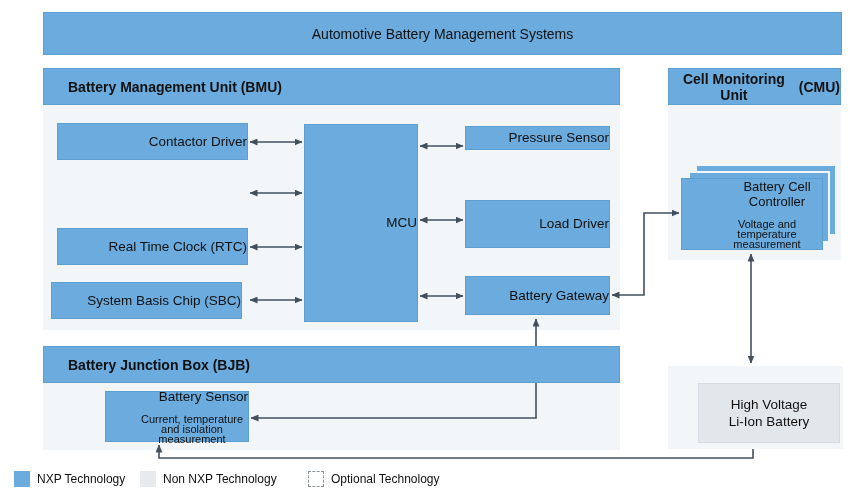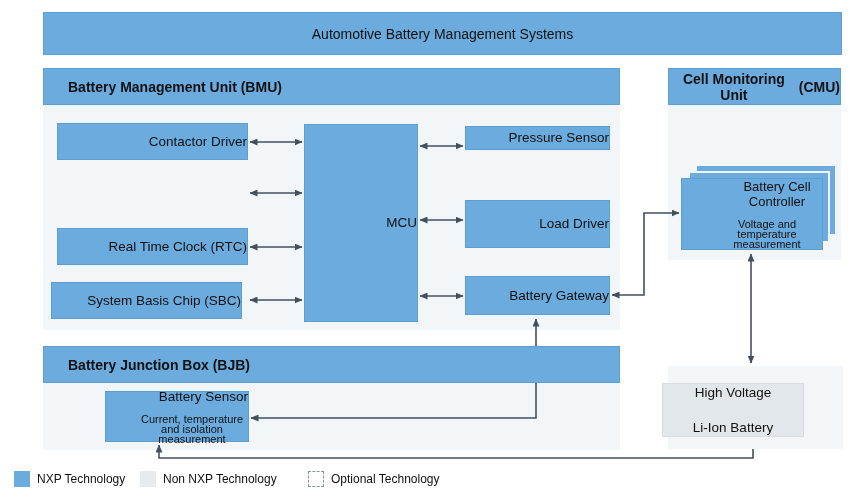--- a/index.html
+++ b/index.html
@@ -139,21 +139,21 @@
     <span>Battery Gateway</span>
   </div>
 
   <div class="abs stack-card" style="left:695px;top:164px;width:142px;height:72px;"></div>
   <div class="abs stack-card" style="left:688px;top:171px;width:142px;height:72px;"></div>
   <div class="abs node" style="left:681px;top:178px;width:142px;height:72px;font-size:13px;line-height:15px;">
     <span style="display:block;width:90px;">Battery Cell Controller</span>
     <span class="subtitle" style="display:block;width:110px;">Voltage and temperature measurement</span>
   </div>
 
-  <div class="abs gray-node" style="left:662px;top:383px;width:142px;height:54px;justify-content:space-between;">
+  <div class="abs gray-node" style="left:698px;top:383px;width:142px;height:60px;">
     <span>High Voltage</span>
     <span>Li-Ion Battery</span>
   </div>
 
   <div class="abs node" style="left:105px;top:391px;width:144px;height:51px;font-size:13.5px;line-height:15px;">
     <span>Battery Sensor</span>
     <span class="subtitle" style="display:block;width:112px;">Current, temperature and isolation measurement</span>
   </div>
 
   <div class="legend">

